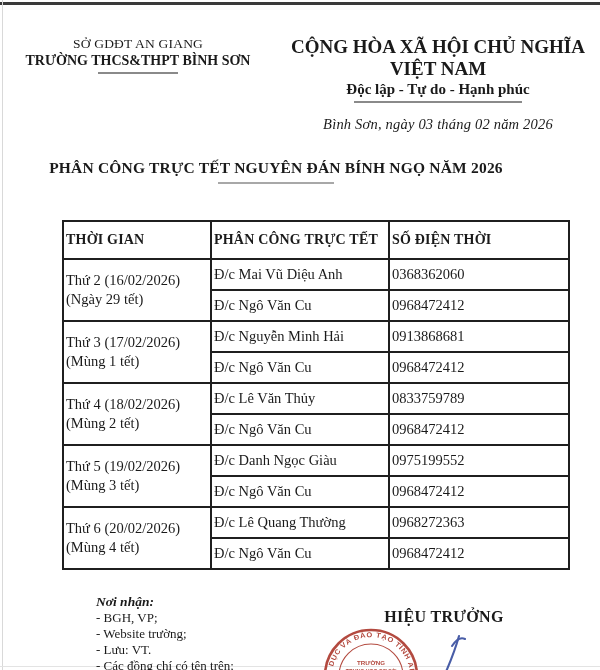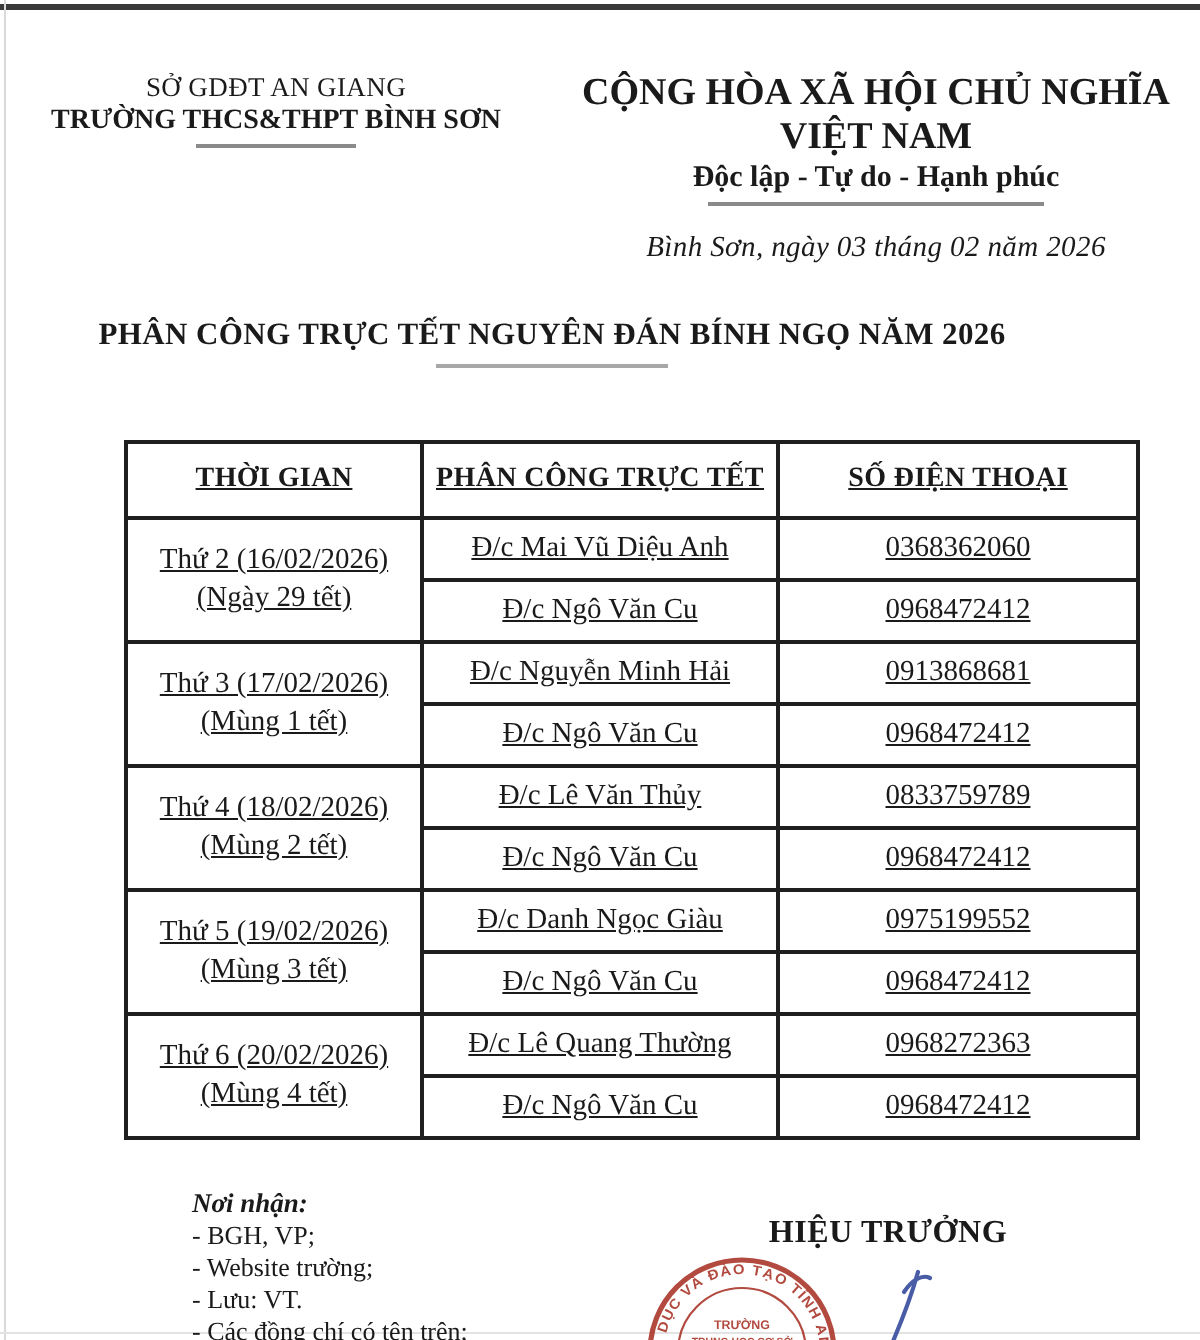--- a/index.html
+++ b/index.html
@@ -34,24 +34,23 @@
     border-collapse:collapse;
     table-layout:fixed;
     margin:36px 0 0 62px;
     width:506px;
   }
   table.schedule col.c1{width:148px;}
   table.schedule col.c2{width:178px;}
   table.schedule col.c3{width:180px;}
   table.schedule th,table.schedule td{
     border:2px solid #1f1f1f;
-    text-align:center;
+    text-align:left;
     vertical-align:middle;
     padding:0 2px;
-    text-decoration:underline;
   }
   table.schedule th{height:36px;font-size:14px;font-weight:bold;letter-spacing:.2px;}
   table.schedule td{height:29px;font-size:14.5px;}
   td.time-cell{font-size:14.5px;line-height:1.32;}
 
   .footer{position:relative;height:175px;margin-top:24px;}
   .recipients{margin-left:96px;font-size:13px;line-height:1.22;}
   .recipients-title{font-weight:bold;font-style:italic;font-size:13.5px;}
   .signer-title{
     position:absolute;left:444px;top:14px;transform:translateX(-50%);
@@ -89,21 +88,21 @@
   <table class="schedule">
     <colgroup>
         <col class="c1">
         <col class="c2">
         <col class="c3">
       </colgroup>
     <thead>
       <tr>
         <th>THỜI GIAN</th>
         <th>PHÂN CÔNG TRỰC TẾT</th>
-        <th>SỐ ĐIỆN THOẠI</th>
+        <th>SỐ ĐIỆN THỜI</th>
       </tr>
     </thead>
     <tbody>
         <tr>
           <td rowspan="2" class="time-cell">
             <div>Thứ 2 (16/02/2026)</div>
             <div>(Ngày 29 tết)</div>
           </td>
           <td class="name-cell">Đ/c Mai Vũ Diệu Anh</td>
           <td class="phone-cell">0368362060</td>

